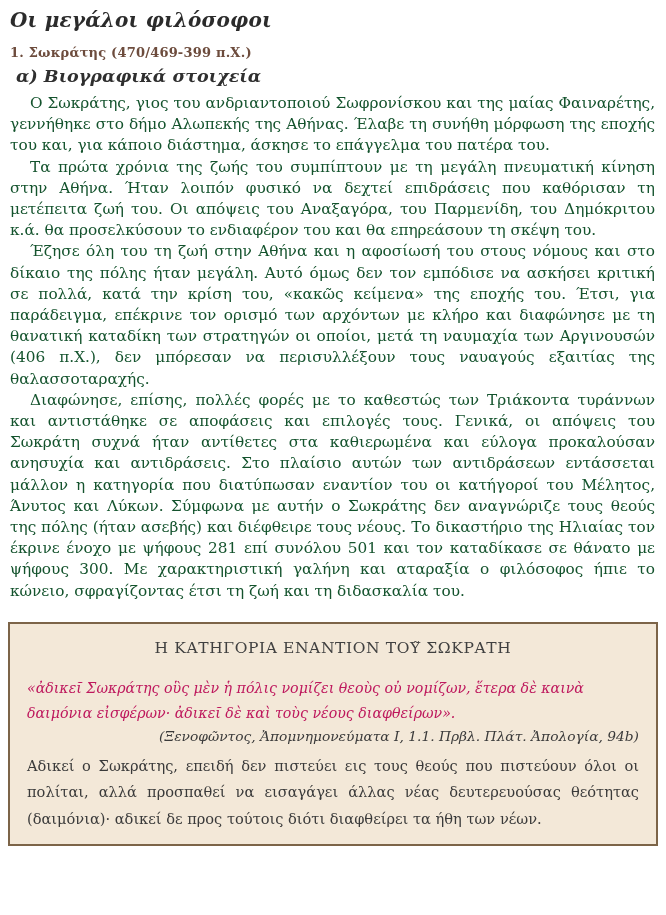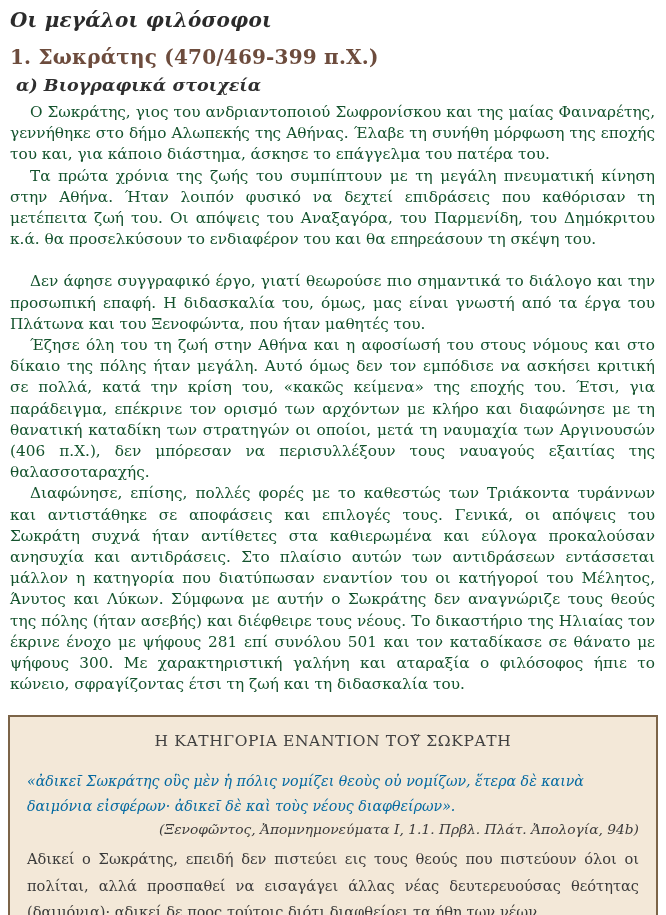--- a/index.html
+++ b/index.html
@@ -18,21 +18,21 @@
   }
   .main-title {
     font-size: 20px;
     font-weight: bold;
     font-style: italic;
     color: #2b2b2b;
     margin-top: 2px;
     letter-spacing: 0.2px;
   }
   .section-heading {
-    font-size: 20px;
+    font-size: 13px;
     font-weight: bold;
     color: #6d4c3d;
     margin-top: 13px;
     letter-spacing: 0.2px;
   }
   .subsection-heading {
     font-size: 17.5px;
     font-weight: bold;
     font-style: italic;
     color: #2f2f2f;
@@ -60,21 +60,21 @@
     text-align: center;
     font-size: 15.5px;
     color: #404040;
     letter-spacing: 0.6px;
   }
   .box-quote {
     margin-top: 19px;
     font-style: italic;
     font-size: 14.2px;
     line-height: 25px;
-    color: #0369a1;
+    color: #be185d;
     text-align: left;
   }
   .box-quote-source {
     text-align: right;
     font-style: italic;
     font-size: 13.8px;
     margin-top: 2px;
     color: #3a3a3a;
   }
   .box-translation {
@@ -92,21 +92,20 @@
 
   <h1 class="main-title">Οι μεγάλοι φιλόσοφοι</h1>
 
   <h2 class="section-heading">1. Σωκράτης (470/469-399 π.Χ.)</h2>
 
   <h3 class="subsection-heading">α) Βιογραφικά στοιχεία</h3>
 
   <div class="body-text">
     <p>Ο Σωκράτης, γιος του ανδριαντοποιού Σωφρονίσκου και της μαίας Φαιναρέτης, γεννήθηκε στο δήμο Αλωπεκής της Αθήνας. Έλαβε τη συνήθη μόρφωση της εποχής του και, για κάποιο διάστημα, άσκησε το επάγγελμα του πατέρα του.</p>
     <p>Τα πρώτα χρόνια της ζωής του συμπίπτουν με τη μεγάλη πνευματική κίνηση στην Αθήνα. Ήταν λοιπόν φυσικό να δεχτεί επιδράσεις που καθόρισαν τη μετέπειτα ζωή του. Οι απόψεις του Αναξαγόρα, του Παρμενίδη, του Δημόκριτου κ.ά. θα προσελκύσουν το ενδιαφέρον του και θα επηρεάσουν τη σκέψη του.</p>
-    <p class="para-gap">Δεν άφησε συγγραφικό έργο, γιατί θεωρούσε πιο σημαντικά το διάλογο και την προσωπική επαφή. Η διδασκαλία του, όμως, μας είναι γνωστή από τα έργα του Πλάτωνα και του Ξενοφώντα, που ήταν μαθητές του.</p>
     <p>Έζησε όλη του τη ζωή στην Αθήνα και η αφοσίωσή του στους νόμους και στο δίκαιο της πόλης ήταν μεγάλη. Αυτό όμως δεν τον εμπόδισε να ασκήσει κριτική σε πολλά, κατά την κρίση του, «κακῶς κείμενα» της εποχής του. Έτσι, για παράδειγμα, επέκρινε τον ορισμό των αρχόντων με κλήρο και διαφώνησε με τη θανατική καταδίκη των στρατηγών οι οποίοι, μετά τη ναυμαχία των Αργινουσών (406 π.Χ.), δεν μπόρεσαν να περισυλλέξουν τους ναυαγούς εξαιτίας της θαλασσοταραχής.</p>
     <p>Διαφώνησε, επίσης, πολλές φορές με το καθεστώς των Τριάκοντα τυράννων και αντιστάθηκε σε αποφάσεις και επιλογές τους. Γενικά, οι απόψεις του Σωκράτη συχνά ήταν αντίθετες στα καθιερωμένα και εύλογα προκαλούσαν ανησυχία και αντιδράσεις. Στο πλαίσιο αυτών των αντιδράσεων εντάσσεται μάλλον η κατηγορία που διατύπωσαν εναντίον του οι κατήγοροί του Μέλητος, Άνυτος και Λύκων. Σύμφωνα με αυτήν ο Σωκράτης δεν αναγνώριζε τους θεούς της πόλης (ήταν ασεβής) και διέφθειρε τους νέους. Το δικαστήριο της Ηλιαίας τον έκρινε ένοχο με ψήφους 281 επί συνόλου 501 και τον καταδίκασε σε θάνατο με ψήφους 300. Με χαρακτηριστική γαλήνη και αταραξία ο φιλόσοφος ήπιε το κώνειο, σφραγίζοντας έτσι τη ζωή και τη διδασκαλία του.</p>
   </div>
 
   <div class="accusation-box">
     <div class="box-title">Η ΚΑΤΗΓΟΡΙΑ ΕΝΑΝΤΙΟΝ ΤΟΥ̃ ΣΩΚΡΑΤΗ</div>
     <div class="box-quote">«ἀδικεῖ Σωκράτης οὓς μὲν ἡ πόλις νομίζει θεοὺς οὐ νομίζων, ἕτερα δὲ καινὰ δαιμόνια εἰσφέρων· ἀδικεῖ δὲ καὶ τοὺς νέους διαφθείρων».</div>
     <div class="box-quote-source">(Ξενοφῶντος, Ἀπομνημονεύματα Ι, 1.1. Πρβλ. Πλάτ. Ἀπολογία, 94b)</div>
     <div class="box-translation">Αδικεί ο Σωκράτης, επειδή δεν πιστεύει εις τους θεούς που πιστεύουν όλοι οι πολίται, αλλά προσπαθεί να εισαγάγει άλλας νέας δευτερευούσας θεότητας (δαιμόνια)· αδικεί δε προς τούτοις διότι διαφθείρει τα ήθη των νέων.</div>
 

